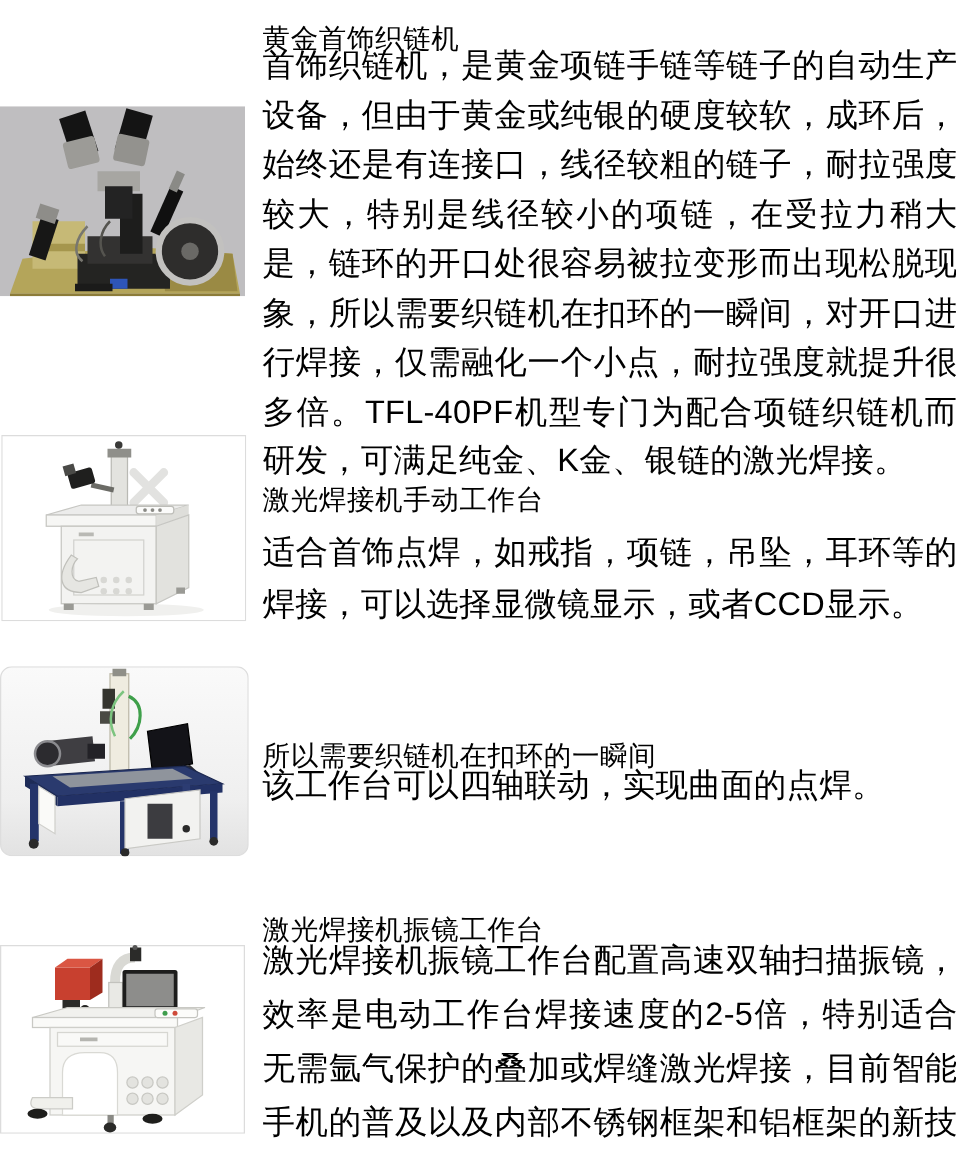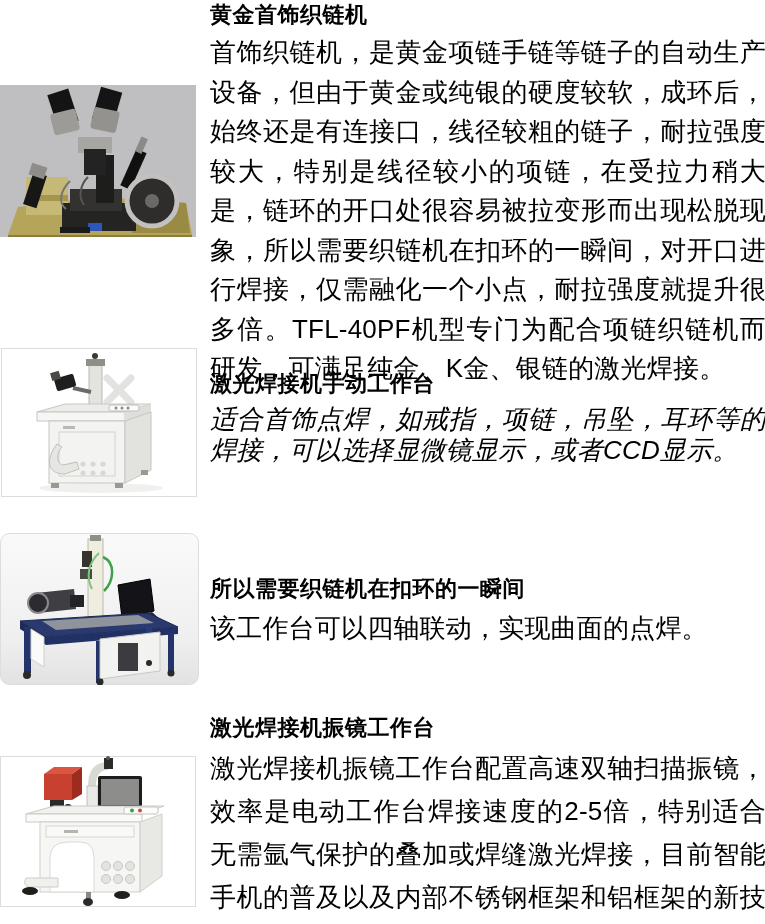--- a/index.html
+++ b/index.html
@@ -2,26 +2,26 @@
 <html><head>
 <meta charset="utf-8">
 <style>
   * { margin:0; padding:0; box-sizing:border-box; }
   html,body { background:#ffffff; }
   .page {
     position:relative; width:765px; height:924px; background:#ffffff; overflow:hidden;
     font-family:"Liberation Sans","DejaVu Sans",sans-serif; color:#000000;
   }
   .abs { position:absolute; }
-  .title { font-size:22px; font-weight:bold; line-height:27px; letter-spacing:0.5px; white-space:nowrap; }
+  .title { font-size:22px; font-weight:normal; line-height:27px; letter-spacing:0.5px; white-space:nowrap;margin-top:16px; }
   .body  { font-size:26px; width:556px; letter-spacing:0.2px; text-align:justify; }
   .s1-title { left:210px; top:1px; }
   .s1-body  { left:210px; top:33px; line-height:39.5px; }
   .s2-title { left:210px; top:370px; }
-  .s2-body  { left:210px; top:404px; line-height:31px;font-style:italic; }
+  .s2-body  { left:210px; top:420px; line-height:42px; }
   .s3-title { left:210px; top:575px; }
   .s3-body  { left:210px; top:610px; line-height:36px; }
   .s4-title { left:210px; top:714px; }
   .s4-body  { left:210px; top:747px; line-height:43px; }
   .photo { display:block; }
   .photo1 { left:0;   top:85px;  }
   .photo2 { left:1px; top:348px; }
   .photo3 { left:0;   top:533px; }
   .photo4 { left:0;   top:756px; }
 </style>

